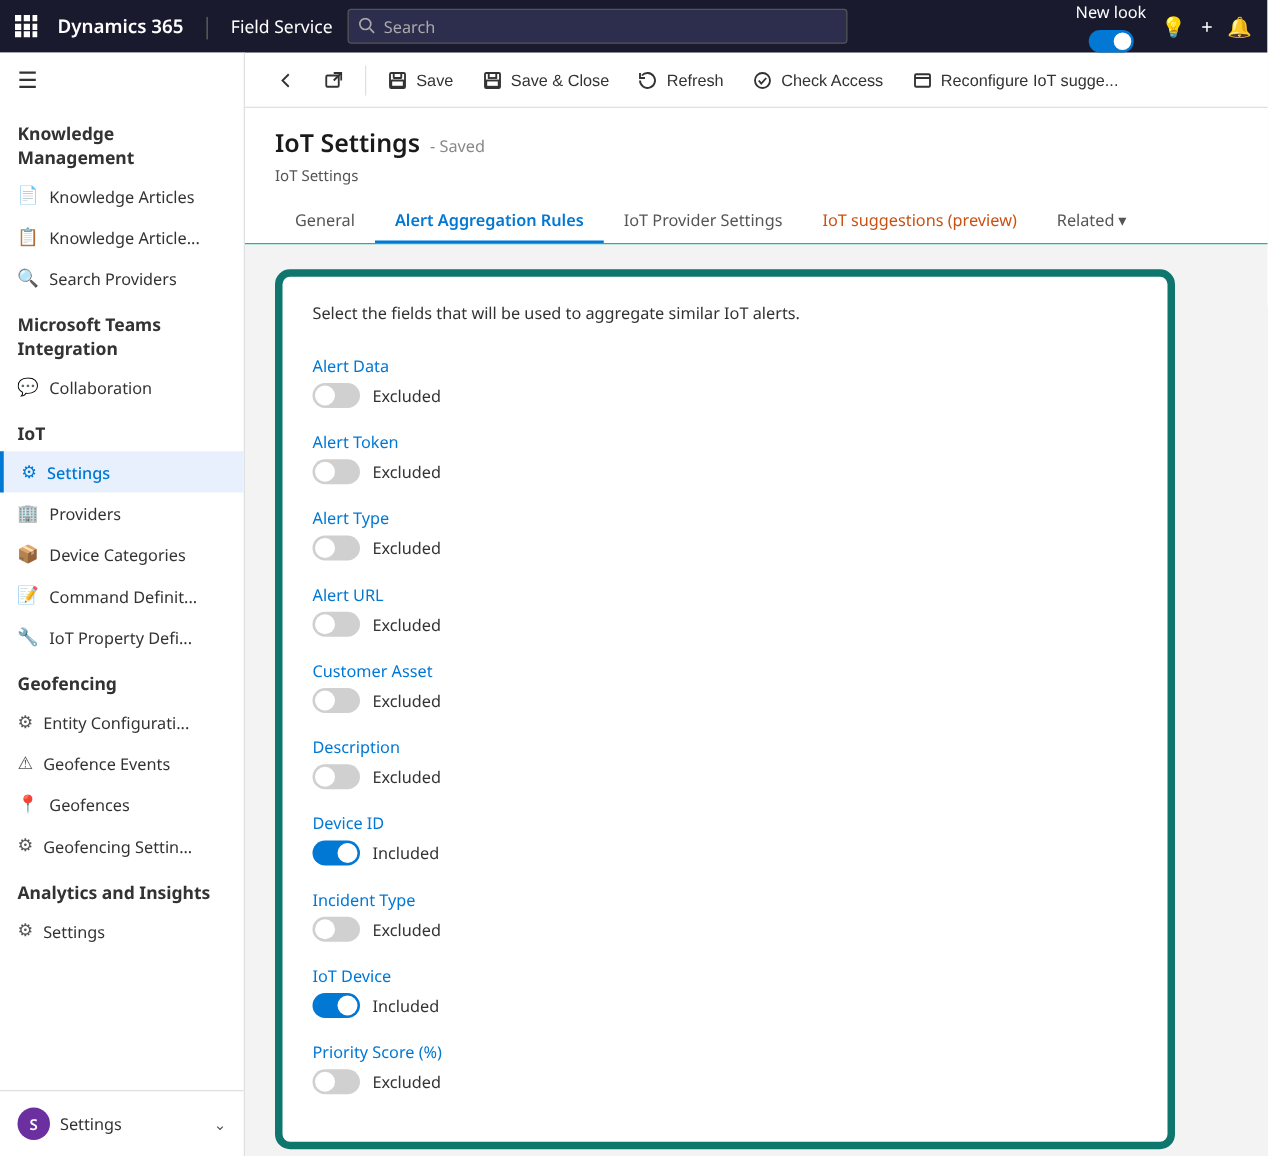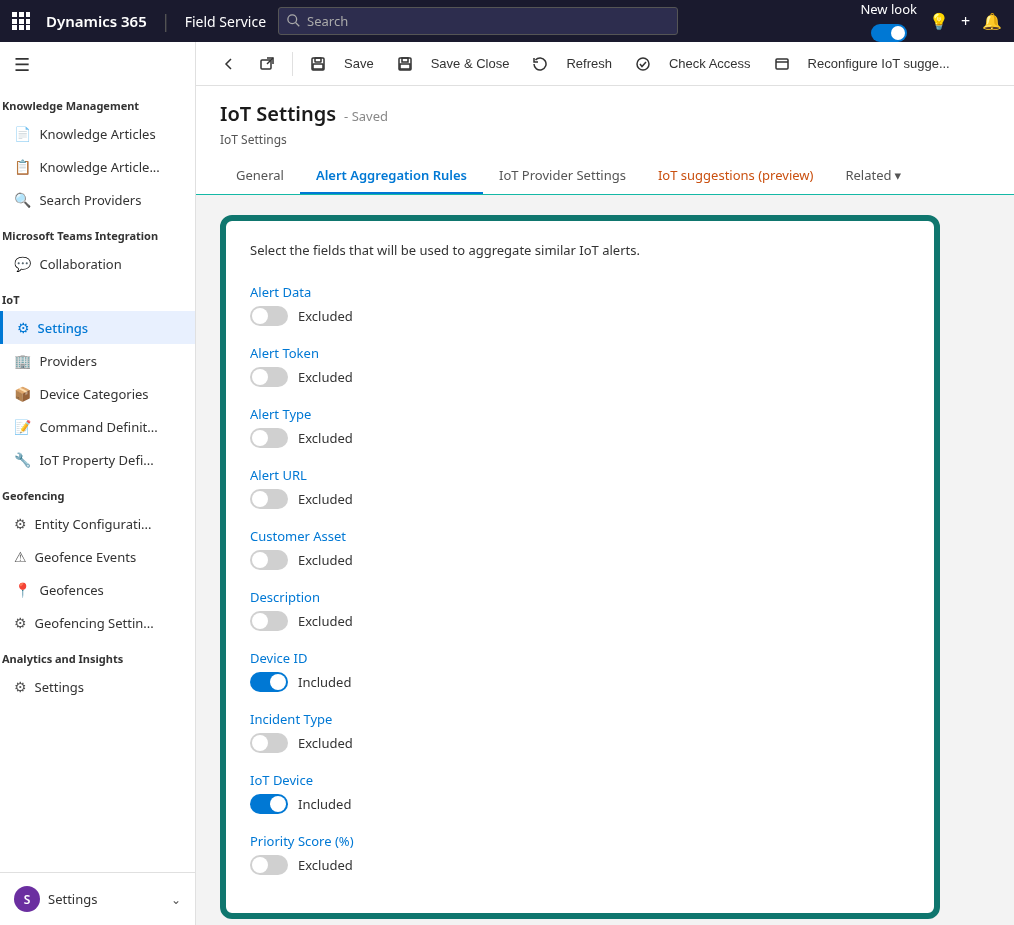--- a/index.html
+++ b/index.html
@@ -52,21 +52,21 @@
     .sidebar {
       width: 196px;
       background: white;
       border-right: 1px solid #e0e0e0;
       overflow-y: auto;
       flex-shrink: 0;
       display: flex;
       flex-direction: column;
     }
     .sidebar-hamburger { padding: 10px 14px; cursor: pointer; color: #333; font-size: 18px; }
-    .sidebar-section-title { font-size: 11px; font-weight: 700; color: #333; padding: 12px 2px 4px; }
+    .sidebar-section-title { font-size: 14px; font-weight: 700; color: #333; padding: 12px 14px 4px; }
     .sidebar-item {
       display: flex; align-items: center; gap: 8px; padding: 7px 14px; cursor: pointer; color: #333; font-size: 13px; text-decoration: none;
     }
     .sidebar-item.active { background: #e8f0fe; border-left: 3px solid #0078d4; color: #0078d4; font-weight: 500; }
     .sidebar-item .item-icon { font-size: 14px; color: #555; flex-shrink: 0; }
     .sidebar-item.active .item-icon { color: #0078d4; }
     .sidebar-bottom {
       margin-top: auto;
       border-top: 1px solid #e0e0e0;
       padding: 6px 0;
@@ -86,21 +86,21 @@
       background: white;
       border-bottom: 1px solid #e0e0e0;
       padding: 0 16px;
       height: 44px;
       display: flex;
       align-items: center;
       gap: 4px;
       flex-shrink: 0;
     }
     .cmd-btn {
-      display: flex; align-items: center; gap: 19px; padding: 5px 10px; border: none; background: transparent; cursor: pointer; font-size: 13px; color: #333; border-radius: 3px; white-space: nowrap;
+      display: flex; align-items: center; gap: 8px; padding: 5px 10px; border: none; background: transparent; cursor: pointer; font-size: 13px; color: #333; border-radius: 3px; white-space: nowrap;
     }
     .cmd-btn svg { width: 14px; height: 14px; }
     .cmd-separator { width: 1px; height: 24px; background: #e0e0e0; margin: 0 4px; }
 
     
     .page-header {
       background: white;
       padding: 14px 24px 0;
       border-bottom: 1px solid #14b8a6;
     }

